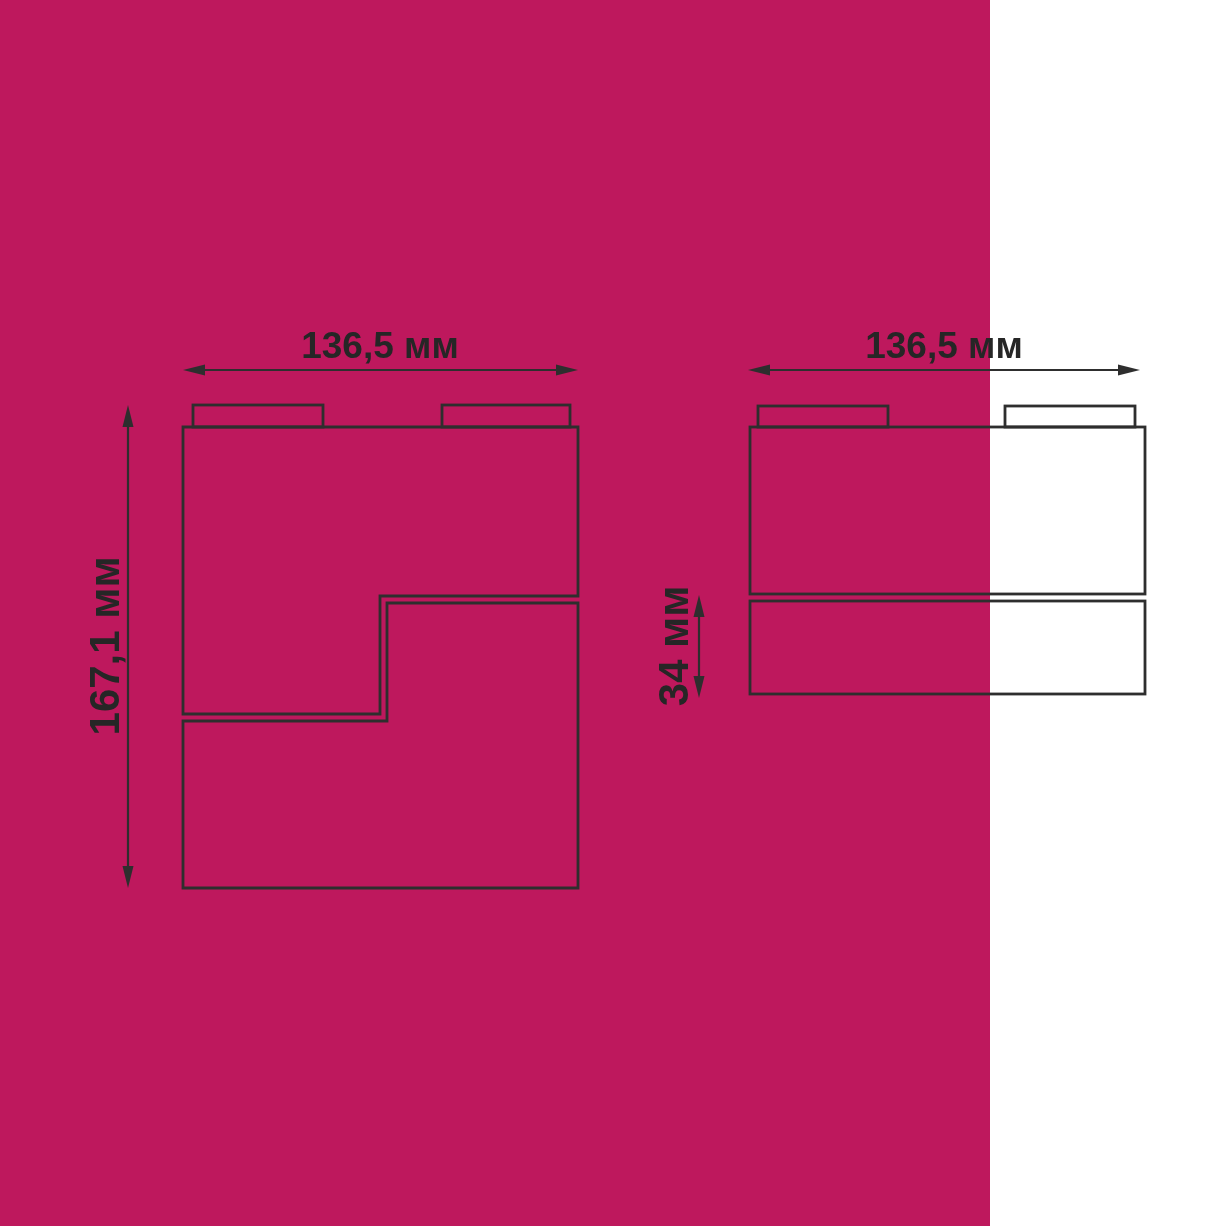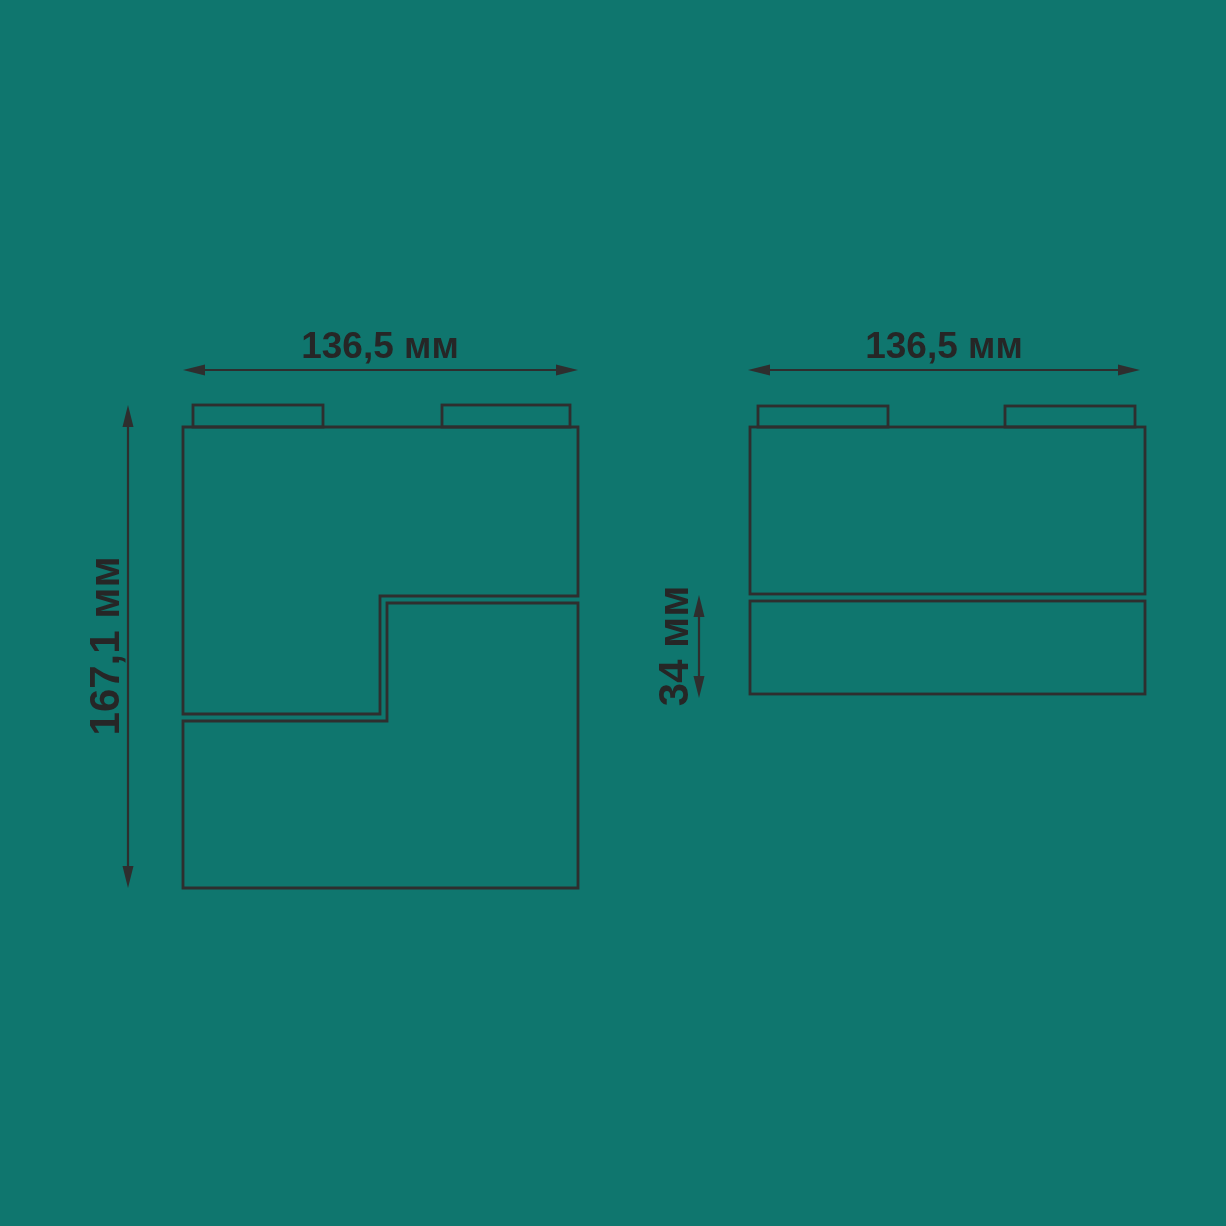--- a/index.html
+++ b/index.html
@@ -2,23 +2,23 @@
 <html><head>
 <meta charset="utf-8">
 <style>
   html, body {
     margin: 0;
     padding: 0;
     background: #ffffff;
   }
   .canvas {
     position: relative;
-    width: 1226px;
+    width: 990px;
     height: 1226px;
-    background: #0f766e;
+    background: #be185d;
     font-family: "Liberation Sans", sans-serif;
   }
   svg.drawing {
     position: absolute;
     left: 0;
     top: 0;
   }
   .outline {
     fill: none;
     stroke: #2e2e2e;

